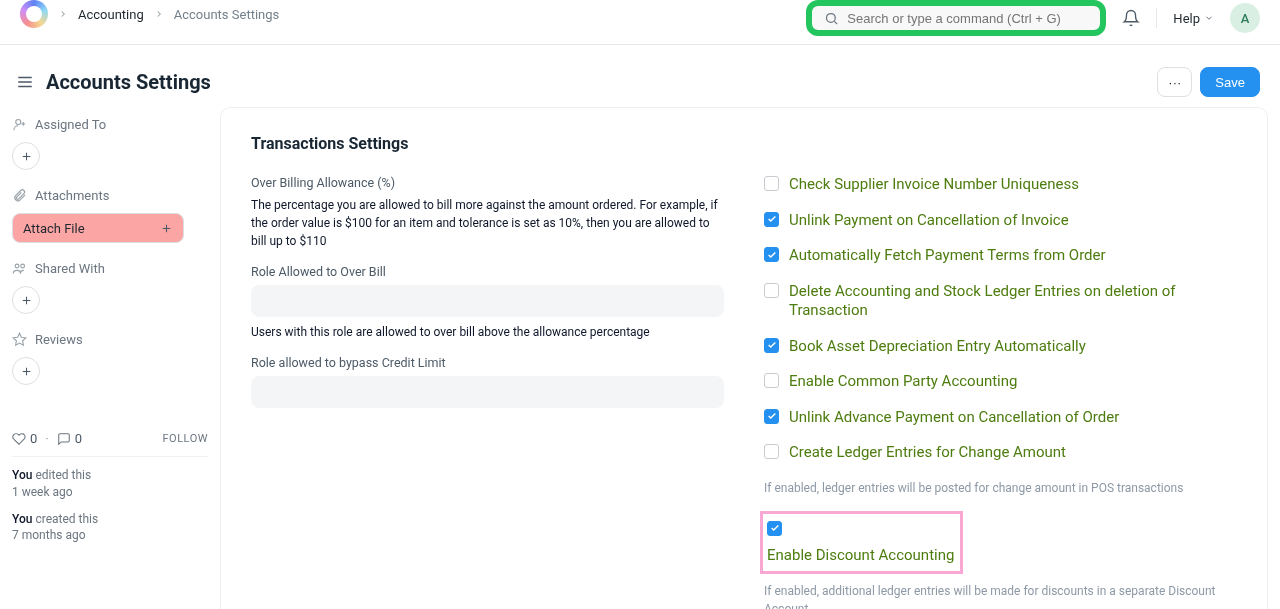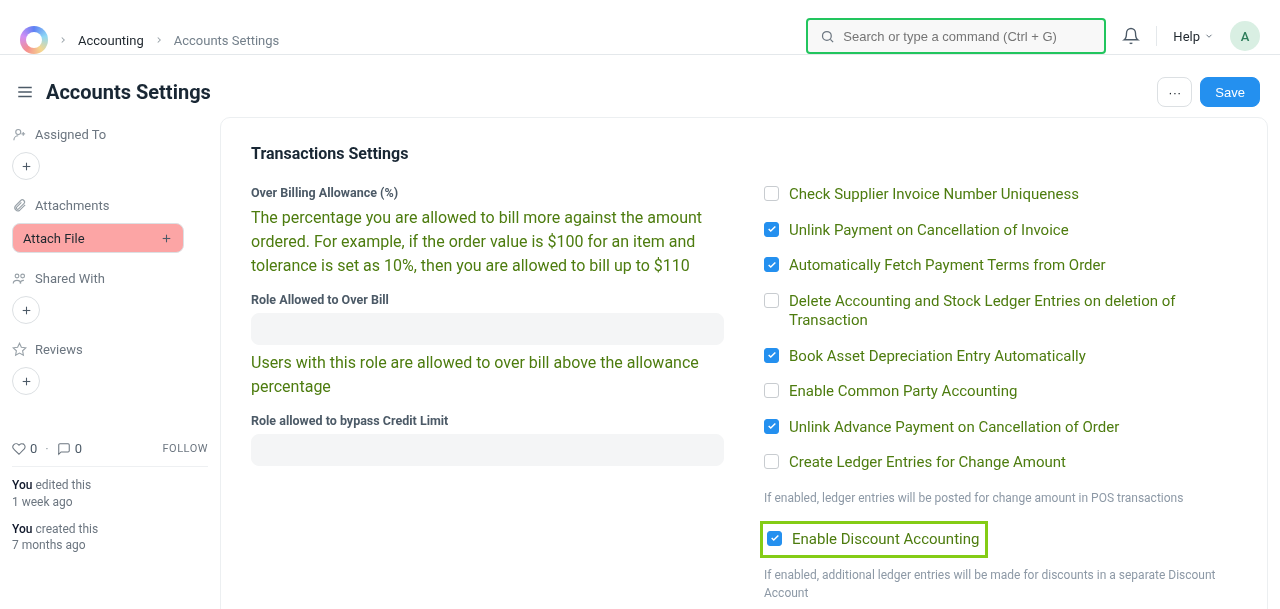--- a/index.html
+++ b/index.html
@@ -8,43 +8,43 @@
   font-size: 13px;
   color: #1f272e;
   background: #fff;
   width: 1280px;
   height: 609px;
   overflow: hidden;
 }
 
 
 .navbar {
-  height: 55px;
+  height: 45px;
   border-bottom: 1px solid #e4e8eb;
   display: flex;
-  align-items: flex-end;
+  align-items: flex-start;
   padding: 0 20px;
 }
 .nav-left { display: flex; align-items: center; gap: 10px; }
 .logo {
   width: 28px; height: 28px; border-radius: 50%;
   background: conic-gradient(from 0deg, #5e81f4, #8fd9f5, #f5d78f, #f58f8f, #d18ff5, #5e81f4);
   position: relative;
 }
 .logo::after {
   content: ""; position: absolute; inset: 6px; background: #fff; border-radius: 50%;
 }
 .crumb-sep { color: #98a1a8; }
 .crumb { color: #1f272e; cursor: pointer; }
 .crumb.current { color: #74808b; }
 .nav-right { margin-left: auto; display: flex; align-items: center; gap: 16px; }
 .search-wrap {
   display: flex; align-items: center; width: 300px; height: 36px;
-  background: #f8f8f8; border-radius: 4px; padding: 0 12px; gap: 8px;
-  border: 2px solid #22c55e;
+  background: #f8f8f8; border-radius: 12px; padding: 0 12px; gap: 8px;
+  border: 6px solid #22c55e;
 }
 .search-wrap input {
   border: none; background: transparent; outline: none; width: 100%;
   font-size: 13px; color: #6c7680;
 }
 .icon-btn { color: #4c5a67; cursor: pointer; display: inline-flex; }
 .divider-v { width: 1px; height: 20px; background: #e4e8eb; }
 .help-link { display: flex; align-items: center; gap: 4px; color: #1f272e; cursor: pointer; font-size: 13px; }
 .avatar {
   width: 30px; height: 30px; border-radius: 50%; background: #d9efe3;
@@ -95,30 +95,30 @@
 .main { flex: 1; }
 .card {
   border: 1px solid #eceff1; border-radius: 10px; background: #fff;
   padding: 26px 30px; min-height: 460px;
 }
 .card-title { font-size: 16px; font-weight: 700; color: #192734; margin-bottom: 22px; }
 .form-cols { display: flex; gap: 40px; }
 .col { flex: 1; min-width: 0; }
 
 .field { margin-bottom: 14px; }
-.field-label { font-size: 12.5px; color: #4c5a67; margin-bottom: 6px; font-weight: bold; }
+.field-label { font-size: 12.5px; color: #4c5a67; margin-bottom: 6px; }
 .field-input {
   width: 100%; height: 32px; background: #f4f5f6; border: 1px solid #f4f5f6;
   border-radius: 8px; padding: 0 12px; font-size: 13px; color: #1f272e; outline: none;
 }
 .field-input::placeholder { color: transparent; }
-.field-help { font-size: 16px; color: #4d7c0f; line-height: 1.5; margin-top: 6px; }
+.field-help { font-size: 12px; color: #0f172a; line-height: 1.5; margin-top: 6px; }
 
 .check-row { display: flex; align-items: flex-start; gap: 10px; margin-bottom: 16px; }
-.check-row.hl { border: 3px solid #84cc16; padding: 6px 6px 6px 4px; margin-left: -4px; margin-bottom: 8px; width: fit-content; }
+.check-row.hl { border: 3px solid #f9a8d4; padding: 6px 6px 6px 4px; margin-left: -4px; margin-bottom: 8px; width: fit-content; flex-direction: column; }
 .cb {
   width: 15px; height: 15px; border-radius: 3px; border: 1.5px solid #c8ccd0;
   display: inline-flex; align-items: center; justify-content: center; flex-shrink: 0;
   margin-top: 1px; cursor: pointer; background: #fff;
 }
 .cb.checked { background: #2490ef; border-color: #2490ef; }
 .cb.checked svg { display: block; }
 .cb svg { display: none; }
 .check-label { font-size: 15px; color: #4d7c0f; line-height: 1.3; }
 .check-help { font-size: 12px; color: #8d99a6; line-height: 1.5; margin-bottom: 14px; }

